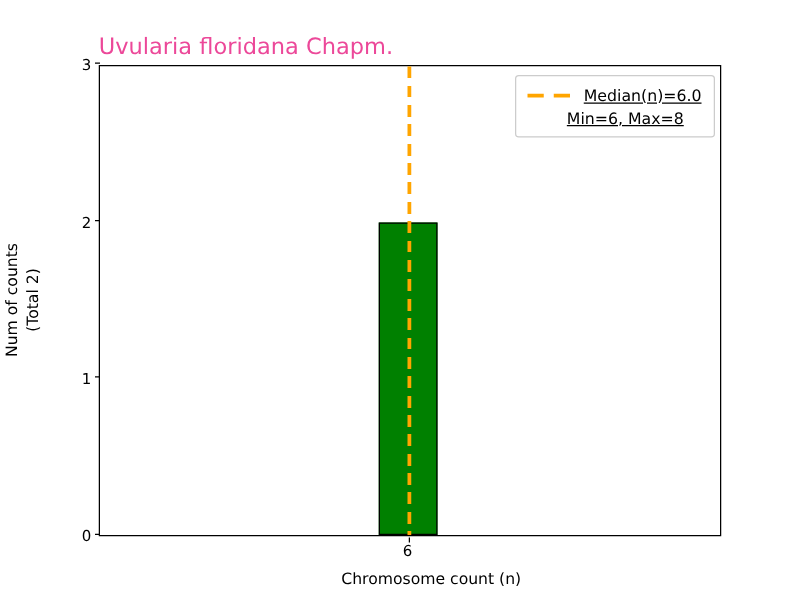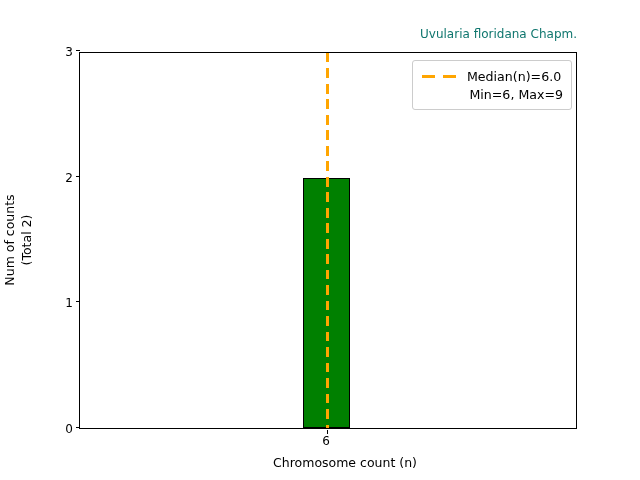--- a/index.html
+++ b/index.html
@@ -21,23 +21,23 @@
     width: 640px;
     height: 480px;
     background: #ffffff;
   }
   
   #chart-title {
     position: absolute;
     left: 79px;
     top: 27px;
     width: 498px;
-    text-align: right;
-    font-size: 12px;
-    color: #0f766e;
+    text-align: left;
+    font-size: 18px;
+    color: #ec4899;
     white-space: nowrap;
   }
   
   #plot-area {
     position: absolute;
     left: 79px;
     top: 52px;
     width: 498px;
     height: 377px;
     background: #ffffff;
@@ -133,22 +133,23 @@
   
   #legend {
     position: absolute;
     left: 412px;
     top: 60px;
     width: 160px;
     box-sizing: border-box;
     background: #ffffff;
     border: 1px solid #cccccc;
     border-radius: 3px;
-    padding: 6px 8px 6px 8px;
+    padding: 6px 24px 6px 8px;
     font-size: 12.6px;
+    text-decoration: underline;
   }
   .legend-row {
     display: flex;
     align-items: center;
     height: 18px;
   }
   .legend-handle {
     width: 38px;
     height: 18px;
     margin-right: 8px;
@@ -211,17 +212,17 @@
 
   <div id="legend">
     <div class="legend-row">
       <span class="legend-handle">
         <span class="dash d1"></span>
         <span class="dash d2"></span>
       </span>
       <span class="legend-text">Median(n)=6.0</span>
     </div>
     <div class="legend-row sub">
-      <span class="legend-text">Min=6, Max=9</span>
+      <span class="legend-text">Min=6, Max=8</span>
     </div>
   </div>
 
 </div>
 
 </body></html>

